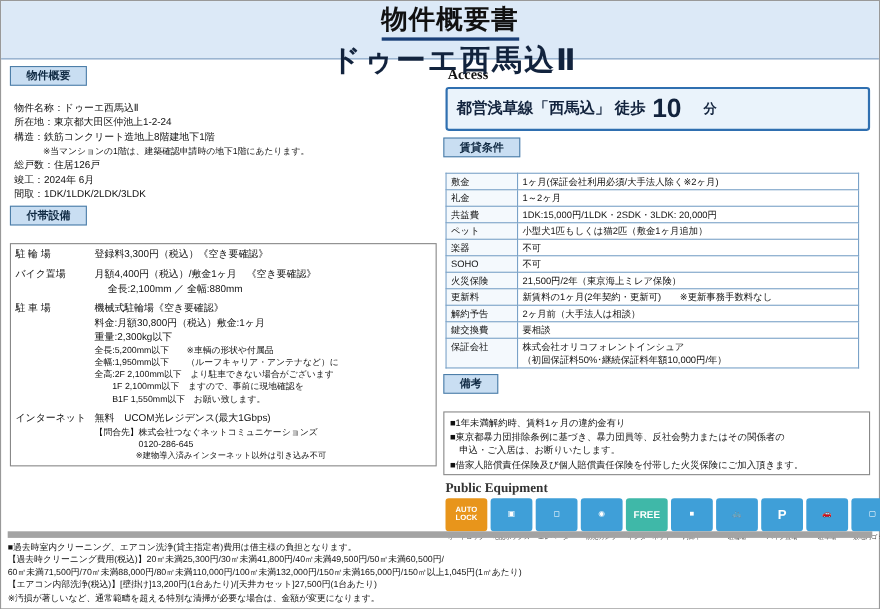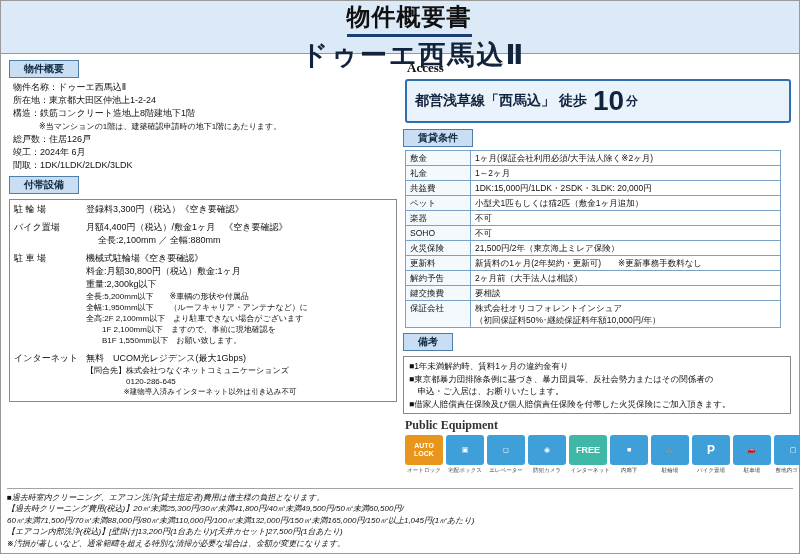--- a/index.html
+++ b/index.html
@@ -23,55 +23,55 @@
   .header .hdr-name{
     margin-left:26px;font-size:27px;font-weight:bold;color:#12233d;letter-spacing:2px;
   }
   
   .cols{display:flex;padding:6px 8px 0 8px;}
   .colL{width:388px;}
   .colR{width:388px;margin-left:6px;}
   
   .sect-title{
     display:inline-block;background:#c9def2;border:1px solid #4d7ea8;
-    font-size:10px;font-weight:bold;padding:1px 14px;margin-bottom:3px;color:#102a43;
+    font-size:10px;font-weight:bold;padding:1px 14px;margin-bottom:14px;color:#102a43;
   }
   .access-title{font-size:13px;font-weight:bold;color:#111;margin:0 0 3px 4px;font-family:"Liberation Serif",serif;}
   .pubeq-title{font-size:12px;font-weight:bold;color:#333;margin:4px 0 2px 2px;font-family:"Liberation Serif",serif;}
   .lines{line-height:13px;padding-left:4px;}
   .lines div{white-space:nowrap;}
   .ind1{padding-left:26px;}
   .small{font-size:8px;}
   .tiny{font-size:7.5px;}
   .bluebox{
     border:2px solid #2f6fb0;background:#eaf3fb;border-radius:3px;
     padding:4px 8px;display:flex;align-items:center;margin:0 0 6px 2px;
   }
   .bluebox .bb-main{font-size:14px;font-weight:bold;color:#12233d;}
-  .bluebox .bb-num{font-size:28px;font-weight:bold;color:#12233d;margin:0 2px 0 6px;}
+  .bluebox .bb-num{font-size:24px;font-weight:bold;color:#12233d;margin:0 20px 0 6px;}
   .bluebox .bb-unit{font-size:12px;font-weight:bold;color:#12233d;}
   
   table.kv{border-collapse:collapse;width:376px;margin-left:2px;}
   table.kv td{border:1px solid #7aa2c8;padding:1px 4px;font-size:8.5px;line-height:12px;vertical-align:top;}
   table.kv td.k{width:56px;background:#f4f9fd;white-space:nowrap;}
   
   .fac{border:1px solid #888;padding:3px 4px 4px 4px;margin-top:2px;}
   .bikou{border:1px solid #888;padding:3px 5px;margin-top:2px;line-height:12.5px;font-size:8.5px;}
   
   .pe-row{display:flex;gap:3px;padding-left:2px;align-items:center;}
   .pe{width:38px;text-align:center;}
   .pe .ico{
     width:38px;height:30px;border-radius:3px;display:flex;align-items:center;justify-content:center;
     color:#fff;font-size:7px;font-weight:bold;line-height:8px;
   }
   .pe .cap{font-size:6px;color:#444;margin-top:1px;white-space:nowrap;transform:scale(.92);}
   
   .footer{
     position:absolute;left:6px;right:6px;bottom:4px;
-    border-top:1px solid #a3a3a3;padding-top:3px;font-size:8px;line-height:11.5px;font-style:italic;
+    border-top:6px solid #a3a3a3;padding-top:3px;font-size:8px;line-height:11.5px;
   }
   .footer div{white-space:nowrap;}
 </style>
 </head>
 <body>
 
 <div class="page">
 
   <div class="header">
     <span class="hdr-title">物件概要書</span>

